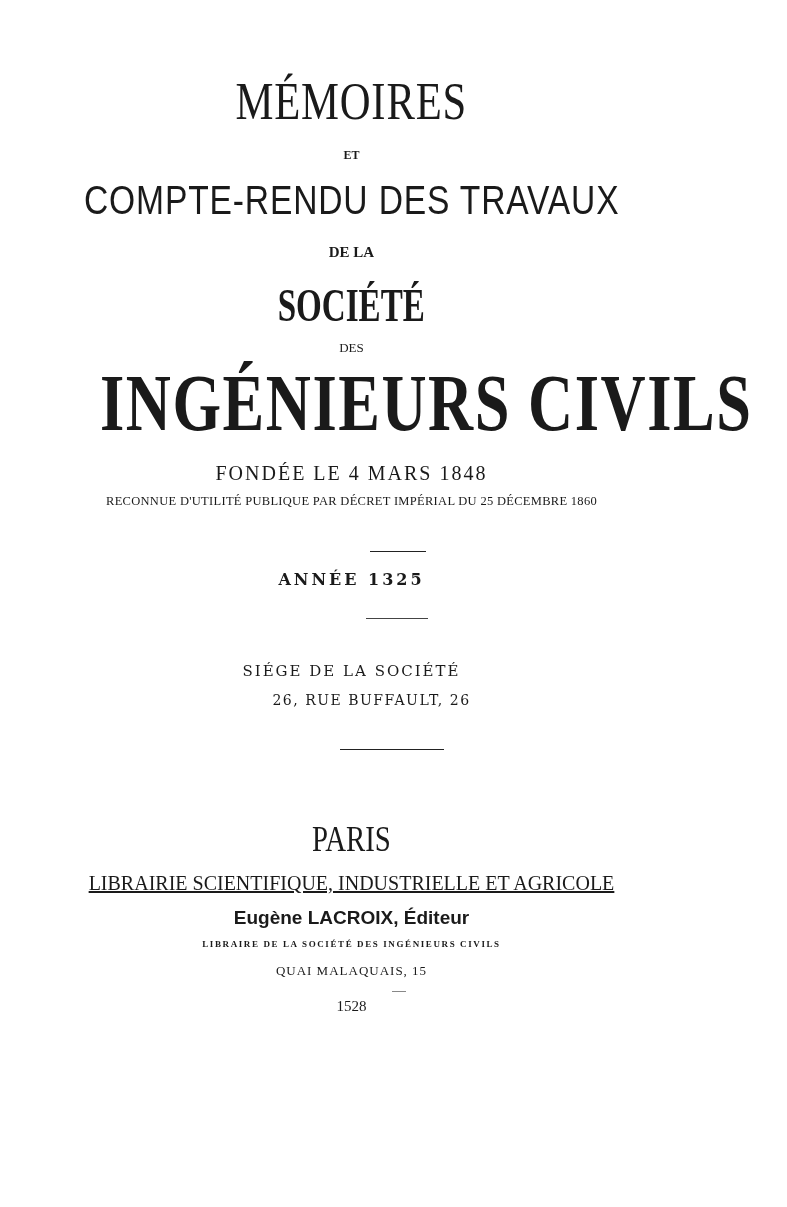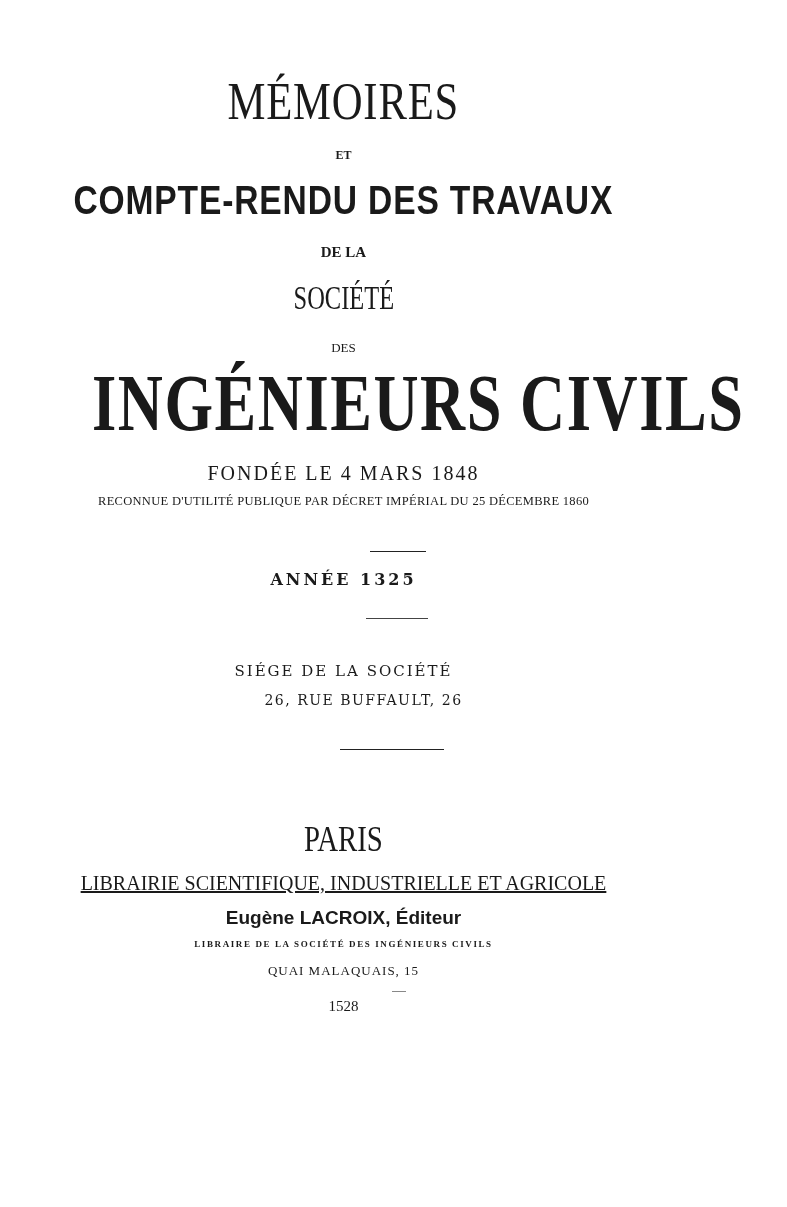--- a/index.html
+++ b/index.html
@@ -1,41 +1,41 @@
 <!DOCTYPE html>
 <html><head>
   <meta charset="utf-8">
   <style>
     html, body { margin: 0; padding: 0; background: #ffffff; }
     body { width: 787px; height: 1207px; position: relative; overflow: hidden; color: #1a1a1a; }
-    .line { position: absolute; left: 0; width: 687px; text-align: center; white-space: nowrap; }
+    .line { position: absolute; left: 8px; width: 687px; text-align: center; white-space: nowrap; }
     .serif { font-family: "Liberation Serif", "DejaVu Serif", serif; }
     .sans { font-family: "Liberation Sans", "DejaVu Sans", sans-serif; }
     .slab { font-family: "DejaVu Serif", "Liberation Serif", serif; }
     .condensed { display: inline-block; transform-origin: center; }
     .rule { position: absolute; height: 1px; background: #222; }
   </style>
 </head>
 <body>
 
 <div>
 
   <div class="line serif" style="top:72px; font-size:52px; letter-spacing:1px;">
     <span class="condensed" style="transform:scaleX(0.82);">MÉMOIRES</span>
   </div>
 
   <div class="line serif" style="top:148px; font-size:12px; font-weight:bold;">ET</div>
 
-  <div class="line sans" style="top:178px; font-size:40px; font-weight:bold; letter-spacing:1px;">
+  <div class="line sans" style="top:178px; font-size:40px; font-weight:normal; letter-spacing:1px;">
     <span class="condensed" style="transform:scaleX(0.84);">COMPTE-RENDU DES TRAVAUX</span>
   </div>
 
   <div class="line serif" style="top:244px; font-size:15px; font-weight:bold;">DE LA</div>
 
-  <div class="line serif" style="top:279px; font-size:34px; font-weight:normal;">
+  <div class="line serif" style="top:279px; font-size:46px; font-weight:bold;">
     <span class="condensed" style="transform:scaleX(0.72);">SOCIÉTÉ</span>
   </div>
 
   <div class="line serif" style="top:340px; font-size:13px;">DES</div>
 
   <div class="line serif" style="top:358px; font-size:80px; font-weight:bold; letter-spacing:2px;">
     <span class="condensed" style="transform:scaleX(0.78);">INGÉNIEURS CIVILS</span>
   </div>
 
   <div class="line serif" style="top:462px; font-size:20px; letter-spacing:2px;">FONDÉE LE 4 MARS 1848</div>

